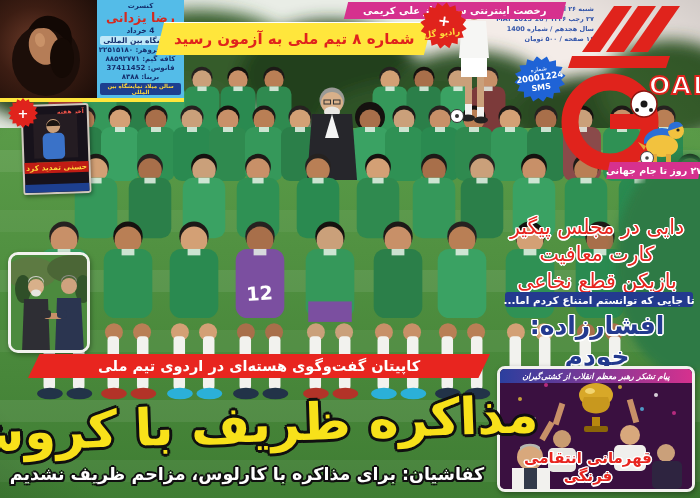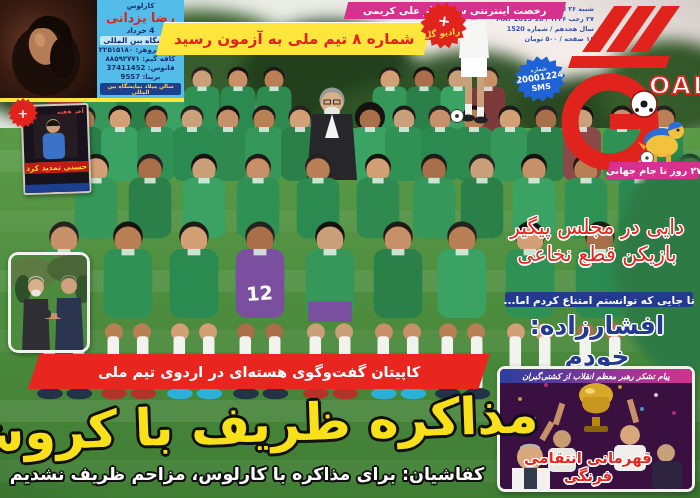--- a/index.html
+++ b/index.html
@@ -52,21 +52,21 @@
   .red-head{left:497px;top:214px;width:200px;z-index:6;direction:rtl;text-align:center;color:#e8251f;font-size:20.5px;font-weight:normal;line-height:1.32;}
   .blue-kicker{left:505px;top:292px;width:188px;height:15px;background:#233a8f;border-radius:3px;z-index:6;display:flex;align-items:center;justify-content:center;}
   .blue-kicker span{color:#fff;font-size:10.5px;font-weight:bold;direction:rtl;white-space:nowrap;}
   .blue-head{left:497px;top:310px;width:200px;z-index:6;direction:rtl;text-align:center;color:#233a8f;font-size:25px;font-weight:bold;line-height:1.25;}
   
   .wres{left:497px;top:366px;width:198px;height:126px;border:3px solid #f2f2ee;border-radius:8px;overflow:hidden;z-index:7;background:#3a1040;box-shadow:1px 2px 5px rgba(0,0,0,.35);}
   .wres .cap-top{position:absolute;left:0;right:0;top:0;height:14px;background:linear-gradient(90deg,#2b3f9e,#d6318e);display:flex;align-items:center;justify-content:center;z-index:3;font-style:italic;}
   .wres .cap-top span{color:#fff;font-size:8px;font-weight:bold;direction:rtl;white-space:nowrap;}
   .wres .cap-bot{position:absolute;left:0;right:16px;bottom:4px;text-align:center;z-index:3;color:#e8251f;font-size:15px;font-weight:bold;direction:rtl;}
   
-  .captain{left:28px;top:354px;width:462px;height:35px;background:#e8251f;clip-path:polygon(2.5% 0,100% 0,97.5% 100%,0 100%);z-index:7;display:flex;align-items:center;justify-content:center;}
+  .captain{left:28px;top:354px;width:462px;height:24px;background:#e8251f;clip-path:polygon(2.5% 0,100% 0,97.5% 100%,0 100%);z-index:7;display:flex;align-items:center;justify-content:center;}
   .captain span{color:#fff;font-size:14.5px;font-weight:bold;direction:rtl;white-space:nowrap;}
   .headline{left:-4px;top:376px;width:500px;height:96px;z-index:7;display:flex;align-items:center;justify-content:center;transform:rotate(-2deg);}
   .headline span{color:#f8e11a;font-size:51px;font-weight:bold;direction:rtl;white-space:nowrap;}
   .subhead{left:0;top:464px;width:494px;z-index:7;text-align:center;color:#fff;font-size:17.5px;font-weight:bold;direction:rtl;}
 </style>
 </head>
 <body>
 
 <div class="page">
 
@@ -371,28 +371,28 @@
     <div class="ad-photo">
       <svg width="97" height="98" viewBox="0 0 97 98">
         <ellipse cx="46" cy="60" rx="34" ry="36" fill="#1c0e09"></ellipse>
         <ellipse cx="44" cy="46" rx="15" ry="19" fill="#b57d57" transform="rotate(-14 44 46)"></ellipse>
         <ellipse cx="40" cy="40" rx="5" ry="7" fill="#c99268" transform="rotate(-14 40 40)"></ellipse>
         <path d="M28,30 Q40,8 62,20 Q76,28 70,52 Q64,30 44,28 Q34,28 28,30Z" fill="#120804"></path>
         <ellipse cx="62" cy="58" rx="12" ry="20" fill="#150a05"></ellipse>
       </svg>
     </div>
     <div class="ad-info">
-      <div class="lbl">کارلوس</div>
+      <div class="lbl">کنسرت</div>
       <div class="artist">رضا یزدانی</div>
       <div class="dt">4 خرداد</div>
       <div class="venue">نمایشگاه بین المللی</div>
       <div class="ph">ایوان فروهر: ۲۲۵۱۵۱۸۰</div>
       <div class="ph">کافه گیم: ۸۸۵۹۲۷۷۱</div>
       <div class="ph">فانوس: 37411452</div>
-      <div class="ph">برینا: 9557</div>
+      <div class="ph">برینا: ۸۳۸۸</div>
       <div class="foot">سالن میلاد نمایشگاه بین المللی</div>
     </div>
   </div>
   <div class="abs ad-strip"></div>
 
   <div class="abs mini">
     <div class="hdr">آخر هفته</div>
     <svg width="64" height="86" viewBox="0 0 64 86" style="position:absolute;left:0;top:0">
       <rect x="10" y="8" width="44" height="44" fill="#241c22"></rect>
       <circle cx="30" cy="20" r="7" fill="#caa07a"></circle>
@@ -451,21 +451,21 @@
     <rect x="33" y="107" width="7" height="10" fill="#f2f2f0"></rect>
     <ellipse cx="24" cy="118" rx="7" ry="3.4" fill="#222"></ellipse>
     <ellipse cx="37" cy="120" rx="7" ry="3.4" fill="#222"></ellipse>
     <circle cx="13" cy="116" r="6.5" fill="#fff" stroke="#333"></circle>
     <circle cx="13" cy="116" r="2" fill="#333"></circle>
   </svg>
 
   <div class="abs pubinfo">
     <div>شنبه ۲۶ اردیبهشت ۱۳۹۴</div>
     <div>۲۷ رجب ۱۴۳۶ / 16 MAY 2015</div>
-    <div>سال هجدهم / شماره 1520</div>
+    <div>سال هجدهم / شماره 1400</div>
     <div>۱۶ صفحه / ۵۰۰ تومان</div>
   </div>
 
   <svg class="abs masthead" viewBox="0 0 148 195">
     <g>
       <path d="M30,52 L62,6 L80,6 L48,52Z" fill="#e0231c"></path>
       <path d="M54,52 L86,6 L104,6 L72,52Z" fill="#e0231c"></path>
       <path d="M78,52 L110,6 L128,6 L96,52Z" fill="#e0231c"></path>
       <path d="M20,56 L118,56 L114,68 L16,68Z" fill="#e0231c"></path>
       <circle cx="58" cy="122" r="40" fill="none" stroke="#e0231c" stroke-width="17"></circle>
@@ -495,20 +495,21 @@
     <div class="b">20001224</div>
     <div class="c">SMS</div>
   </div>
 
   <div class="abs days-ribbon">
     <span>۲۷ روز تا جام جهانی</span>
   </div>
 
   <div class="abs red-head ow">
     <div>دایی در مجلس پیگیر</div>
+    <div>کارت معافیت</div>
     <div>بازیکن قطع نخاعی</div>
   </div>
   <div class="abs blue-kicker">
     <span>تا جایی که توانستم امتناع کردم اما...</span>
   </div>
   <div class="abs blue-head ow">
     <div>افشارزاده: خودم</div>
     <div>مدیرعامل هستم</div>
   </div>
 

